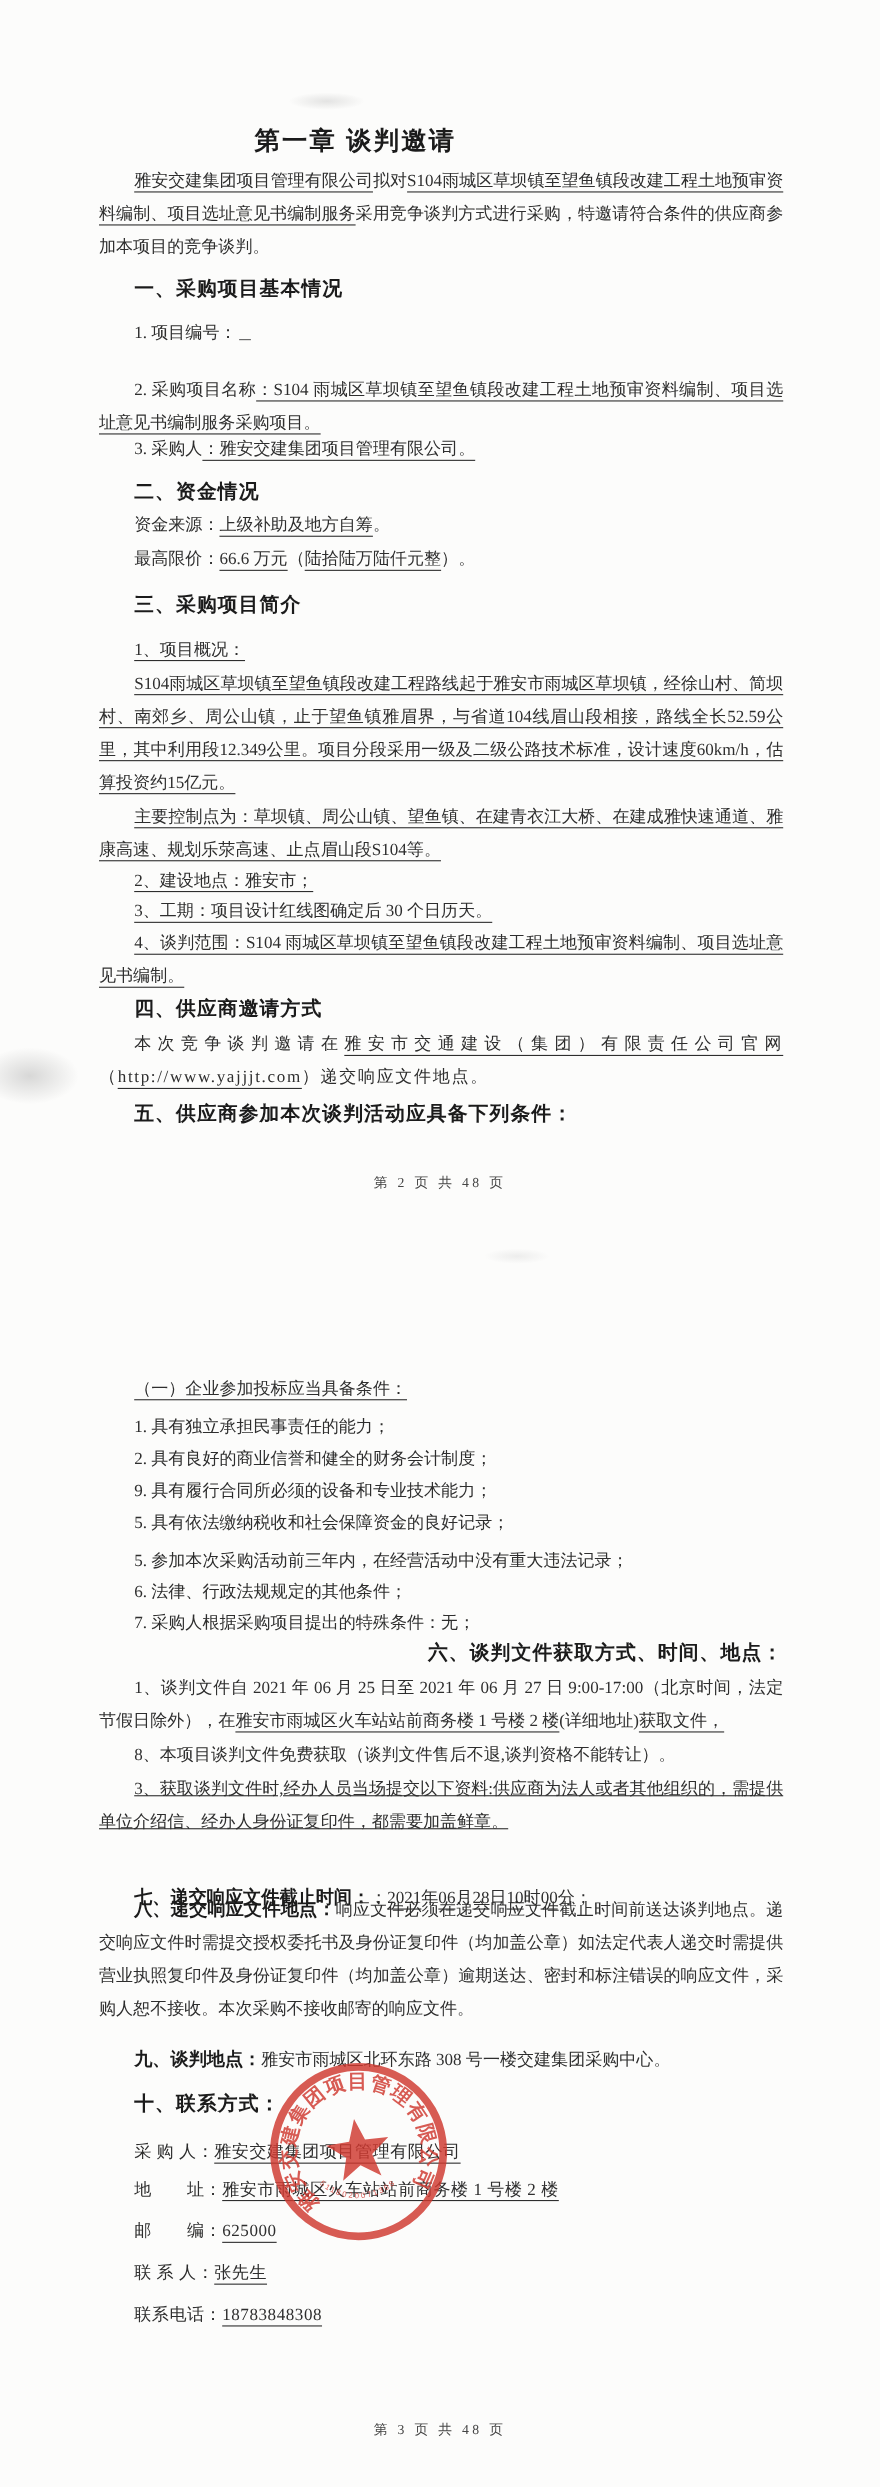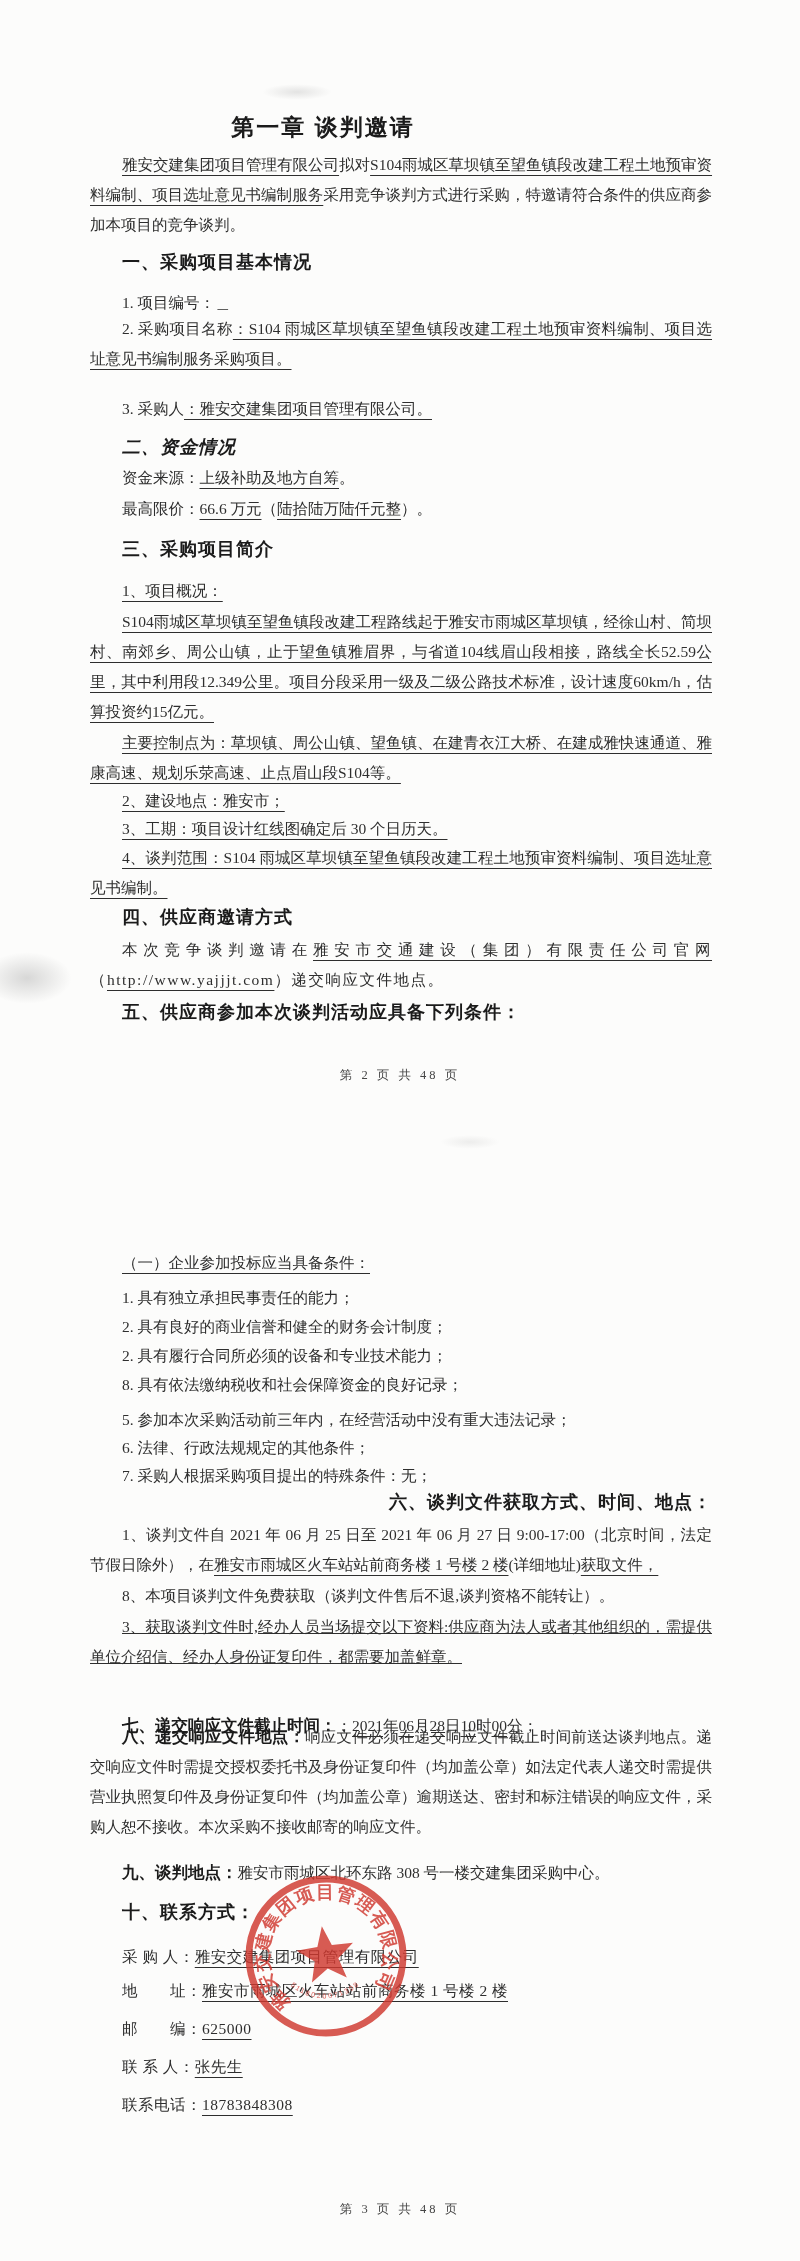--- a/index.html
+++ b/index.html
@@ -28,41 +28,41 @@
 </style>
 </head>
 <body>
 
 <div class="canvas">
   <div id="text-layer">
       <div class="blk t" style="top: 112px;"><span>第一章  谈判邀请</span></div>
       <div class="blk indent" style="top: 150px;"><span class="u">雅安交建集团项目管理有限公司</span><span>拟对</span><span class="u">S104雨城区草坝镇至望鱼镇段改建工程土地预审资料编制、项目选址意见书编制服务</span><span>采用竞争谈判方式进行采购，特邀请符合条件的供应商参加本项目的竞争谈判。</span></div>
       <div class="blk h" style="top: 247px;"><span>一、采购项目基本情况</span></div>
       <div class="blk indent" style="top: 288px;"><span>1. 项目编号：</span><span>＿</span></div>
-      <div class="blk indent" style="top: 314px;"><span>2. 采购项目名称</span><span class="u">：S104 雨城区草坝镇至望鱼镇段改建工程土地预审资料编制、项目选址意见书编制服务采购项目。</span></div>
+      <div class="blk indent" style="top: 340px;"><span>2. 采购项目名称</span><span class="u">：S104 雨城区草坝镇至望鱼镇段改建工程土地预审资料编制、项目选址意见书编制服务采购项目。</span></div>
       <div class="blk indent" style="top: 394px;"><span>3. 采购人</span><span class="u">：雅安交建集团项目管理有限公司。</span></div>
-      <div class="blk h" style="top: 432px; font-style: italic;"><span>二、资金情况</span></div>
+      <div class="blk h" style="top: 432px;"><span>二、资金情况</span></div>
       <div class="blk indent" style="top: 463px;"><span>资金来源：</span><span class="u">上级补助及地方自筹</span><span>。</span></div>
       <div class="blk indent" style="top: 494px;"><span>最高限价：</span><span class="u">66.6 万元</span><span>（</span><span class="u">陆拾陆万陆仟元整</span><span>）。</span></div>
       <div class="blk h" style="top: 534px;"><span>三、采购项目简介</span></div>
       <div class="blk indent" style="top: 576px;"><span class="u">1、项目概况：</span></div>
       <div class="blk indent" style="top: 607px;"><span class="u">S104雨城区草坝镇至望鱼镇段改建工程路线起于雅安市雨城区草坝镇，经徐山村、简坝村、南郊乡、周公山镇，止于望鱼镇雅眉界，与省道104线眉山段相接，路线全长52.59公里，其中利用段12.349公里。项目分段采用一级及二级公路技术标准，设计速度60km/h，估算投资约15亿元。</span></div>
       <div class="blk indent" style="top: 728px;"><span class="u">主要控制点为：草坝镇、周公山镇、望鱼镇、在建青衣江大桥、在建成雅快速通道、雅康高速、规划乐荥高速、止点眉山段S104等。</span></div>
       <div class="blk indent" style="top: 786px;"><span class="u">2、建设地点：雅安市；</span></div>
       <div class="blk indent" style="top: 814px;"><span class="u">3、工期：项目设计红线图确定后 30 个日历天。</span></div>
       <div class="blk indent" style="top: 843px;"><span class="u">4、谈判范围：S104 雨城区草坝镇至望鱼镇段改建工程土地预审资料编制、项目选址意见书编制。</span></div>
       <div class="blk h" style="top: 902px;"><span>四、供应商邀请方式</span></div>
       <div class="blk indent ls" style="top: 935px;"><span>本次竞争谈判邀请在</span><span class="u">雅安市交通建设（集团）有限责任公司官网</span><span>（</span><span class="u">http://www.yajjjt.com</span><span>）递交响应文件地点。</span></div>
       <div class="blk h" style="top: 997px;"><span>五、供应商参加本次谈判活动应具备下列条件：</span></div>
       <div class="blk f" style="top: 1060px;"><span>第 2 页 共 48 页</span></div>
       <div class="blk indent" style="top: 1248px;"><span class="u">（一）企业参加投标应当具备条件：</span></div>
       <div class="blk indent" style="top: 1283px;"><span>1. 具有独立承担民事责任的能力；</span></div>
       <div class="blk indent" style="top: 1312px;"><span>2. 具有良好的商业信誉和健全的财务会计制度；</span></div>
-      <div class="blk indent" style="top: 1341px;"><span>2. 具有履行合同所必须的设备和专业技术能力；</span></div>
-      <div class="blk indent" style="top: 1370px;"><span>8. 具有依法缴纳税收和社会保障资金的良好记录；</span></div>
+      <div class="blk indent" style="top: 1341px;"><span>9. 具有履行合同所必须的设备和专业技术能力；</span></div>
+      <div class="blk indent" style="top: 1370px;"><span>5. 具有依法缴纳税收和社会保障资金的良好记录；</span></div>
       <div class="blk indent" style="top: 1405px;"><span>5. 参加本次采购活动前三年内，在经营活动中没有重大违法记录；</span></div>
       <div class="blk indent" style="top: 1433px;"><span>6. 法律、行政法规规定的其他条件；</span></div>
       <div class="blk indent" style="top: 1461px;"><span>7. 采购人根据采购项目提出的特殊条件：无；</span></div>
       <div class="blk h" style="top: 1487px; text-align: right;"><span>六、谈判文件获取方式、时间、地点：</span></div>
       <div class="blk indent" style="top: 1520px;"><span>1、谈判文件自 2021 年 06 月 25 日至 2021 年 06 月 27 日 9:00-17:00（北京时间，法定节假日除外），在</span><span class="u">雅安市雨城区火车站站前商务楼 1 号楼 2 楼</span><span>(详细地址)</span><span class="u">获取文件，</span></div>
       <div class="blk indent" style="top: 1581px;"><span>8、本项目谈判文件免费获取（谈判文件售后不退,谈判资格不能转让）。</span></div>
       <div class="blk indent" style="top: 1612px; text-decoration: underline;"><span>3、获取谈判文件时,经办人员当场提交以下资料:供应商为法人或者其他组织的，需提供单位介绍信、经办人身份证复印件，都需要加盖鲜章。</span></div>
       <div class="blk indent" style="top: 1681px; margin-top: 29px;"><span class="b">七、递交响应文件截止时间：</span><span>：</span><span class="u">2021</span><span>年</span><span class="u">06</span><span>月</span><span class="u">28</span><span>日</span><span class="u">10</span><span>时</span><span class="u">00</span><span>分；</span></div>
       <div class="blk indent" style="top: 1721px;"><span class="b">八、递交响应文件地点：</span><span>响应文件必须在递交响应文件截止时间前送达谈判地点。递交响应文件时需提交授权委托书及身份证复印件（均加盖公章）如法定代表人递交时需提供营业执照复印件及身份证复印件（均加盖公章）逾期送达、密封和标注错误的响应文件，采购人恕不接收。本次采购不接收邮寄的响应文件。</span></div>
       <div class="blk indent" style="top: 1857px;"><span class="b">九、谈判地点：</span><span>雅安市雨城区北环东路 308 号一楼交建集团采购中心。</span></div>

